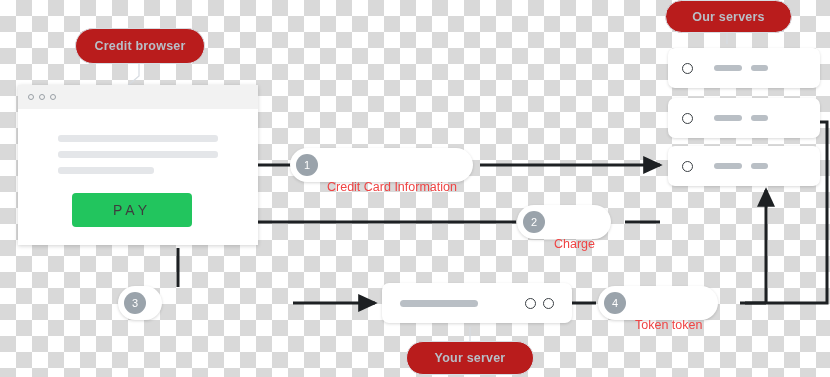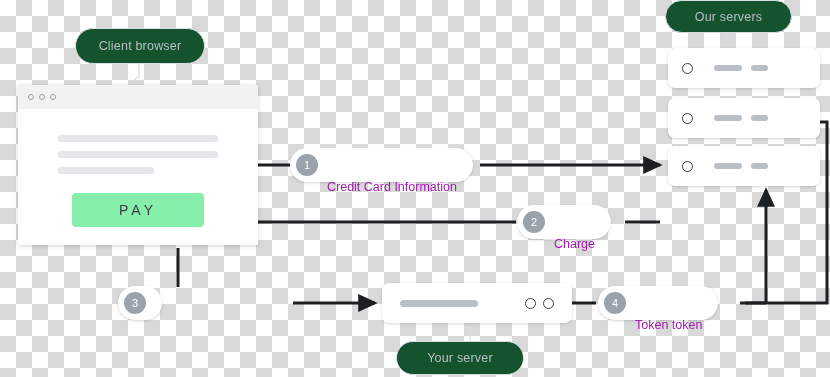--- a/index.html
+++ b/index.html
@@ -22,28 +22,29 @@
     position: relative;
     width: 830px;
     height: 377px;
   }
 
   
   .pill {
     position: absolute;
     box-sizing: border-box;
     border-radius: 28px;
-    background: #14532d;
+    background: #b91c1c;
     border: 1px solid #d7dce2;
     display: flex;
     align-items: center;
     justify-content: center;
     color: #b8bfc7;
     font-size: 12.5px;
     letter-spacing: .2px;
+    font-weight: bold;
   }
   .label-pill {
     position: absolute;
     box-sizing: border-box;
     height: 34px;
     background: #ffffff;
     border-radius: 17px;
     box-shadow: 0 1px 3px rgba(0,0,0,.16);
     display: flex;
     align-items: center;
@@ -58,21 +59,21 @@
     background: #9aa3ab;
     color: #ffffff;
     font-size: 11px;
     display: flex;
     align-items: center;
     justify-content: center;
     flex: 0 0 auto;
   }
   .label-text {
     font-size: 12.5px;
-    color: #a21caf;
+    color: #ef4444;
     white-space: nowrap;
     margin-top: 44px;
   }
 
   
   #browser-window {
     position: absolute;
     left: 18px;
     top: 85px;
     width: 240px;
@@ -104,23 +105,23 @@
     background: #e4e6e9;
     margin-bottom: 9px;
   }
   .form-line.w1 { width: 100%; }
   .form-line.w2 { width: 100%; }
   .form-line.w3 { width: 60%; }
   #pay-button {
     position: absolute;
     left: 54px;
     top: 108px;
-    width: 132px;
+    width: 120px;
     height: 34px;
-    background: #86efac;
+    background: #22c55e;
     border-radius: 4px;
     display: flex;
     align-items: center;
     justify-content: center;
     font-size: 14px;
     letter-spacing: 4px;
     color: #3d3d3d;
   }
 
   
@@ -236,28 +237,28 @@
     <line x1="293" y1="303" x2="375" y2="303" stroke="#1d2023" stroke-width="3" marker-end="url(#arrow)"></line>
 
     <line x1="572" y1="303" x2="596" y2="303" stroke="#1d2023" stroke-width="3"></line>
     <line x1="740" y1="303" x2="766" y2="303" stroke="#1d2023" stroke-width="3"></line>
     <line x1="766" y1="303" x2="766" y2="190" stroke="#1d2023" stroke-width="3" marker-end="url(#arrow)"></line>
 
     <path d="M820,122 L827,122 L827,303 L745,303" stroke="#1d2023" stroke-width="3" fill="none"></path>
   </svg>
 
   <div class="pill" id="pill-client-browser" style="left:75px; top:28px; width:130px; height:36px;">
-    <span>Client browser</span>
+    <span>Credit browser</span>
   </div>
 
   <div class="pill" id="pill-our-servers" style="left:665px; top:0px; width:127px; height:33px;">
     <span>Our servers</span>
   </div>
 
-  <div class="pill" id="pill-your-server" style="left:396px; top:341px; width:128px; height:34px;text-align:right;">
+  <div class="pill" id="pill-your-server" style="left:406px; top:341px; width:128px; height:34px;text-align:right;">
     <span>Your server</span>
   </div>
 
   <div id="browser-window">
     <div id="browser-titlebar">
       <span class="dot"></span>
       <span class="dot"></span>
       <span class="dot"></span>
     </div>
     <div id="browser-body">

